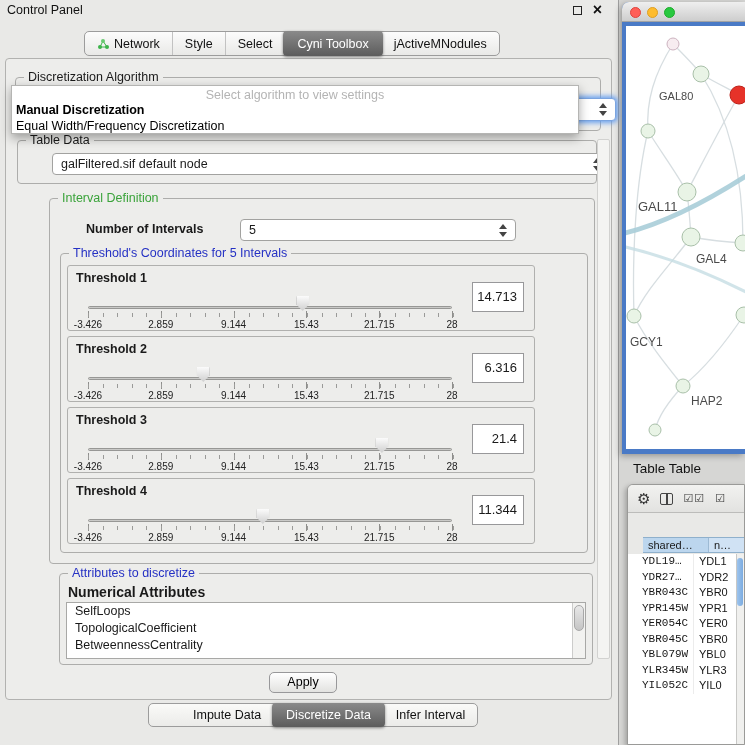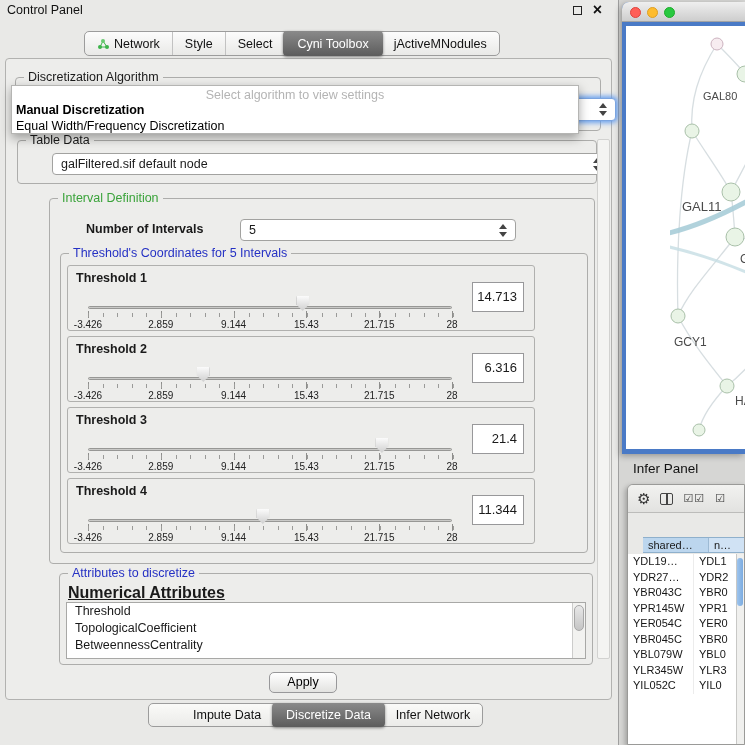--- a/index.html
+++ b/index.html
@@ -55,21 +55,21 @@
   .ticks-major { position:absolute; left:0; width:366px; top:23px; height:7px;
            background:repeating-linear-gradient(90deg,#8e8e8c 0 1px,transparent 1px 72.8px); }
   .ticks-minor { position:absolute; left:0; width:366px; top:25px; height:4px;
            background:repeating-linear-gradient(90deg,#9a9a98 0 1px,transparent 1px 14.6px); }
   .scale { position:absolute; left:0; width:364px; top:31px; height:11px; }
   .scale span { position:absolute; transform:translateX(-50%); font-size:10px; color:#222; white-space:nowrap; }
   .vbox { position:absolute; left:404px; top:16px; width:52px; height:30px; background:#fff; border:1px solid #98989a;
           font-size:13px; text-align:right; line-height:28px; padding-right:6px; }
 
   
-  .attr-label { position:absolute; left:8px; top:10px; font-size:16px; font-weight:bold;text-decoration:underline; }
+  .attr-label { position:absolute; left:8px; top:10px; font-size:14px; font-weight:bold; }
   .listbox { position:absolute; left:6px; top:28px; width:520px; height:57px; background:#fff; border:1px solid #a8a8a6; overflow:hidden; }
   .listbox .li { font-size:12.5px; padding:1px 0 1px 8px; height:17px; }
   .vscroll { position:absolute; right:0; top:0; bottom:0; width:13px; background:#f2f2f0; border-left:1px solid #cccccb; }
   .vscroll .thumb2 { position:absolute; left:1px; top:2px; width:10px; height:26px; background:linear-gradient(#e8e8e8,#c4c4c4); border:1px solid #a8a8a8; border-radius:5px; }
 
   .apply-btn { position:absolute; left:263px; top:613px; width:68px; height:21px; background:linear-gradient(#ffffff,#e2e2e0);
                border:1px solid #98989a; border-radius:5px; font-size:12.5px; text-align:center; line-height:19px; }
 
   .inner-scroll { position:absolute; left:591px; top:80px; width:13px; height:520px; background:#f4f4f2; border:1px solid #d2d2d0; border-radius:2px; }
 
@@ -80,38 +80,38 @@
 
   
   .net-window { position:absolute; left:622px; top:2px; width:123px; height:452px; background:#4a7ac6; border-radius:7px 0 0 0;
                 box-shadow:-2px 2px 6px rgba(0,0,0,.3); }
   .net-titlebar { position:absolute; left:0; top:0; right:0; height:20px; background:linear-gradient(#efefef,#cdcdcd);
                   border-bottom:1px solid #a3a3a3; border-radius:7px 0 0 0; }
   .light { position:absolute; top:5px; width:11px; height:11px; border-radius:50%; }
   .light.red { left:8px; background:#ff5f57; border:1px solid #df433c; }
   .light.yellow { left:25px; background:#febc2e; border:1px solid #de9f23; }
   .light.green { left:42px; background:#28c840; border:1px solid #1dad2b; }
-  .net-canvas { position:absolute; left:4px; top:24px; width:119px; height:423px; background:#fff; overflow:hidden;padding-left:44px; }
+  .net-canvas { position:absolute; left:4px; top:24px; width:119px; height:423px; background:#fff; overflow:hidden; }
   .net-canvas svg text { fill:#4a4a4a; }
 
   
   .tp-label { position:absolute; left:633px; top:461px; font-size:13.5px; color:#111; }
   .table-window { position:absolute; left:627px; top:484px; width:118px; height:261px; background:#e9e9e7;
                   border:1px solid #9a9a98; border-radius:6px 0 0 0; box-shadow:-2px 2px 5px rgba(0,0,0,.25); overflow:hidden; }
   .tw-toolbar { position:absolute; left:0; top:0; right:0; height:28px; border-bottom:1px solid #bcbcba; display:flex; align-items:center; gap:10px; padding-left:9px; background:linear-gradient(#f2f2f0,#e2e2e0); }
   .gear { font-size:15px; color:#333; line-height:1; }
   .cols-icon { width:13px; height:12px; border:1.5px solid #444; border-radius:2px; position:relative; }
   .cols-icon::after { content:""; position:absolute; left:5px; top:0; bottom:0; width:1.5px; background:#444; }
   .checks { font-size:11px; color:#333; letter-spacing:1px; white-space:nowrap; }
   .tw-header { position:absolute; left:0; top:52px; right:0; height:16px; display:flex; border-top:1px solid #8fb0cc; border-bottom:1px solid #8fb0cc;margin-left:15px; }
   .th1 { width:66px; background:#bcd6ee; border-right:1px solid #9dbad4; font-size:11px; padding:1px 0 0 5px; }
   .th2 { flex:1; background:#d0e2f4; font-size:11px; padding:1px 0 0 5px; }
   .tw-body { position:absolute; left:0; top:69px; right:0; bottom:0; background:#fff; }
   .trow { display:flex; height:15.5px; font-size:11px; line-height:15px; color:#161616; }
-  .td1 { width:66px; padding-left:5px; border-right:1px solid #ececec; overflow:hidden; white-space:nowrap; }
+  .td1 { width:66px; padding-left:14px; border-right:1px solid #ececec; overflow:hidden; white-space:nowrap;font-family:Liberation Mono, monospace; }
   .td2 { flex:1; padding-left:5px; overflow:hidden; white-space:nowrap; }
   .tw-scroll { position:absolute; right:0; top:69px; bottom:0; width:8px; background:#f0f0ee; border-left:1px solid #c8c8c6; }
   .tw-scroll .bthumb { position:absolute; left:0; top:4px; width:6px; height:48px; background:linear-gradient(90deg,#9ec4ec,#7babe0); border-radius:3px; }
 </style>
 </head>
 <body>
 
 <div class="cp">
 
   <div class="cp-titlebar">
@@ -263,21 +263,21 @@
           </div>
           <div class="vbox">11.344</div>
         </div>
       </div>
     </div>
 
     <div class="group" style="left:53px; top:514px; width:534px; height:92px;">
       <span class="group-label glabel-blue">Attributes to discretize</span>
       <div class="attr-label">Numerical Attributes</div>
       <div class="listbox">
-        <div class="li">Threshold</div>
+        <div class="li">SelfLoops</div>
         <div class="li">TopologicalCoefficient</div>
         <div class="li">BetweennessCentrality</div>
         <div class="vscroll">
             <div class="thumb2"></div>
           </div>
       </div>
     </div>
 
     <button class="apply-btn">Apply</button>
 
@@ -285,21 +285,21 @@
   </div>
 
   <div class="bottom-tabs">
     <div class="tabitem first">
       <span>Impute Data</span>
     </div>
     <div class="tabitem selected">
       <span>Discretize Data</span>
     </div>
     <div class="tabitem nosep">
-      <span>Infer Network</span>
+      <span>Infer Interval</span>
     </div>
   </div>
 </div>
 
 <div class="net-window">
   <div class="net-titlebar">
     <span class="light red"></span>
     <span class="light yellow"></span>
     <span class="light green"></span>
   </div>
@@ -337,21 +337,21 @@
       <circle cx="113" cy="69" r="9" fill="#e63229" stroke="#bd2018"></circle>
       <text x="33" y="74" font-size="11">GAL80</text>
       <text x="12" y="185" font-size="13">GAL11</text>
       <text x="70" y="237" font-size="12">GAL4</text>
       <text x="4" y="320" font-size="12">GCY1</text>
       <text x="65" y="379" font-size="12">HAP2</text>
     </svg>
   </div>
 </div>
 
-<div class="tp-label">Infer Panel</div>
+<div class="tp-label">Table Table</div>
 
 <div class="table-window">
   <div class="tw-toolbar">
     <span class="gear">⚙</span>
     <span class="cols-icon"></span>
     <span class="checks">☑☑</span>
     <span class="checks">☑</span>
   </div>
   <div class="tw-header">
     <div class="th1">shared…</div>

